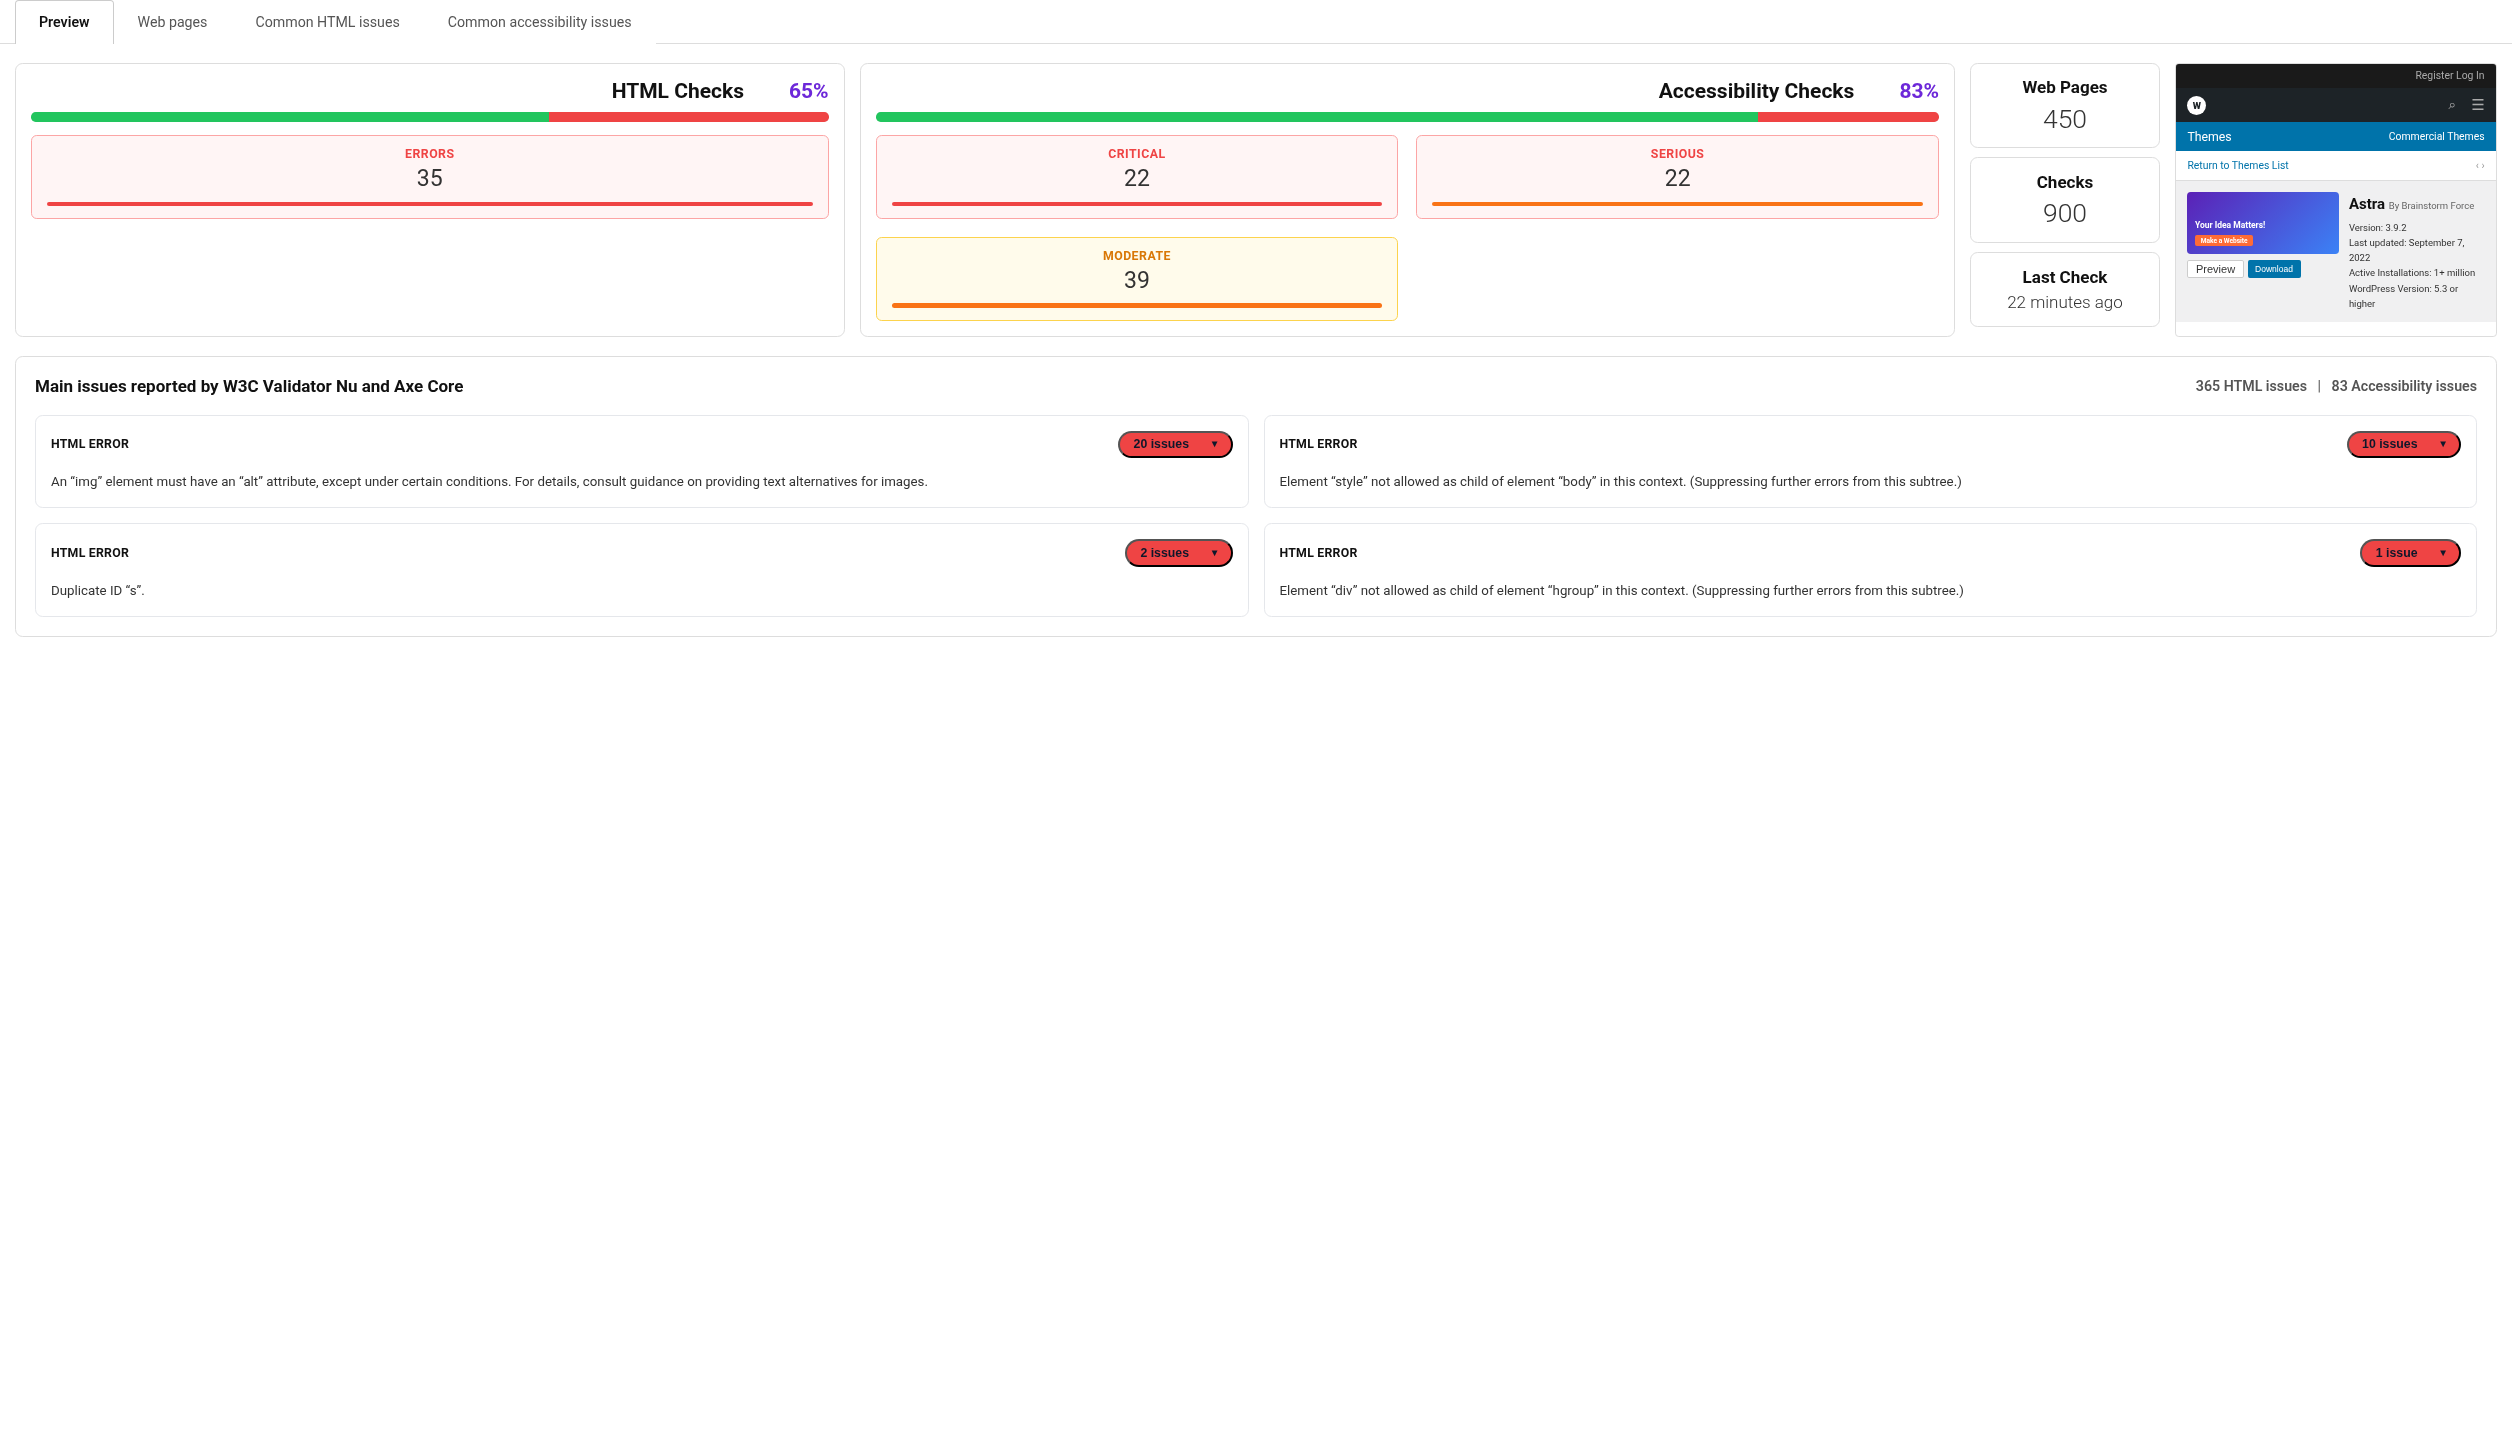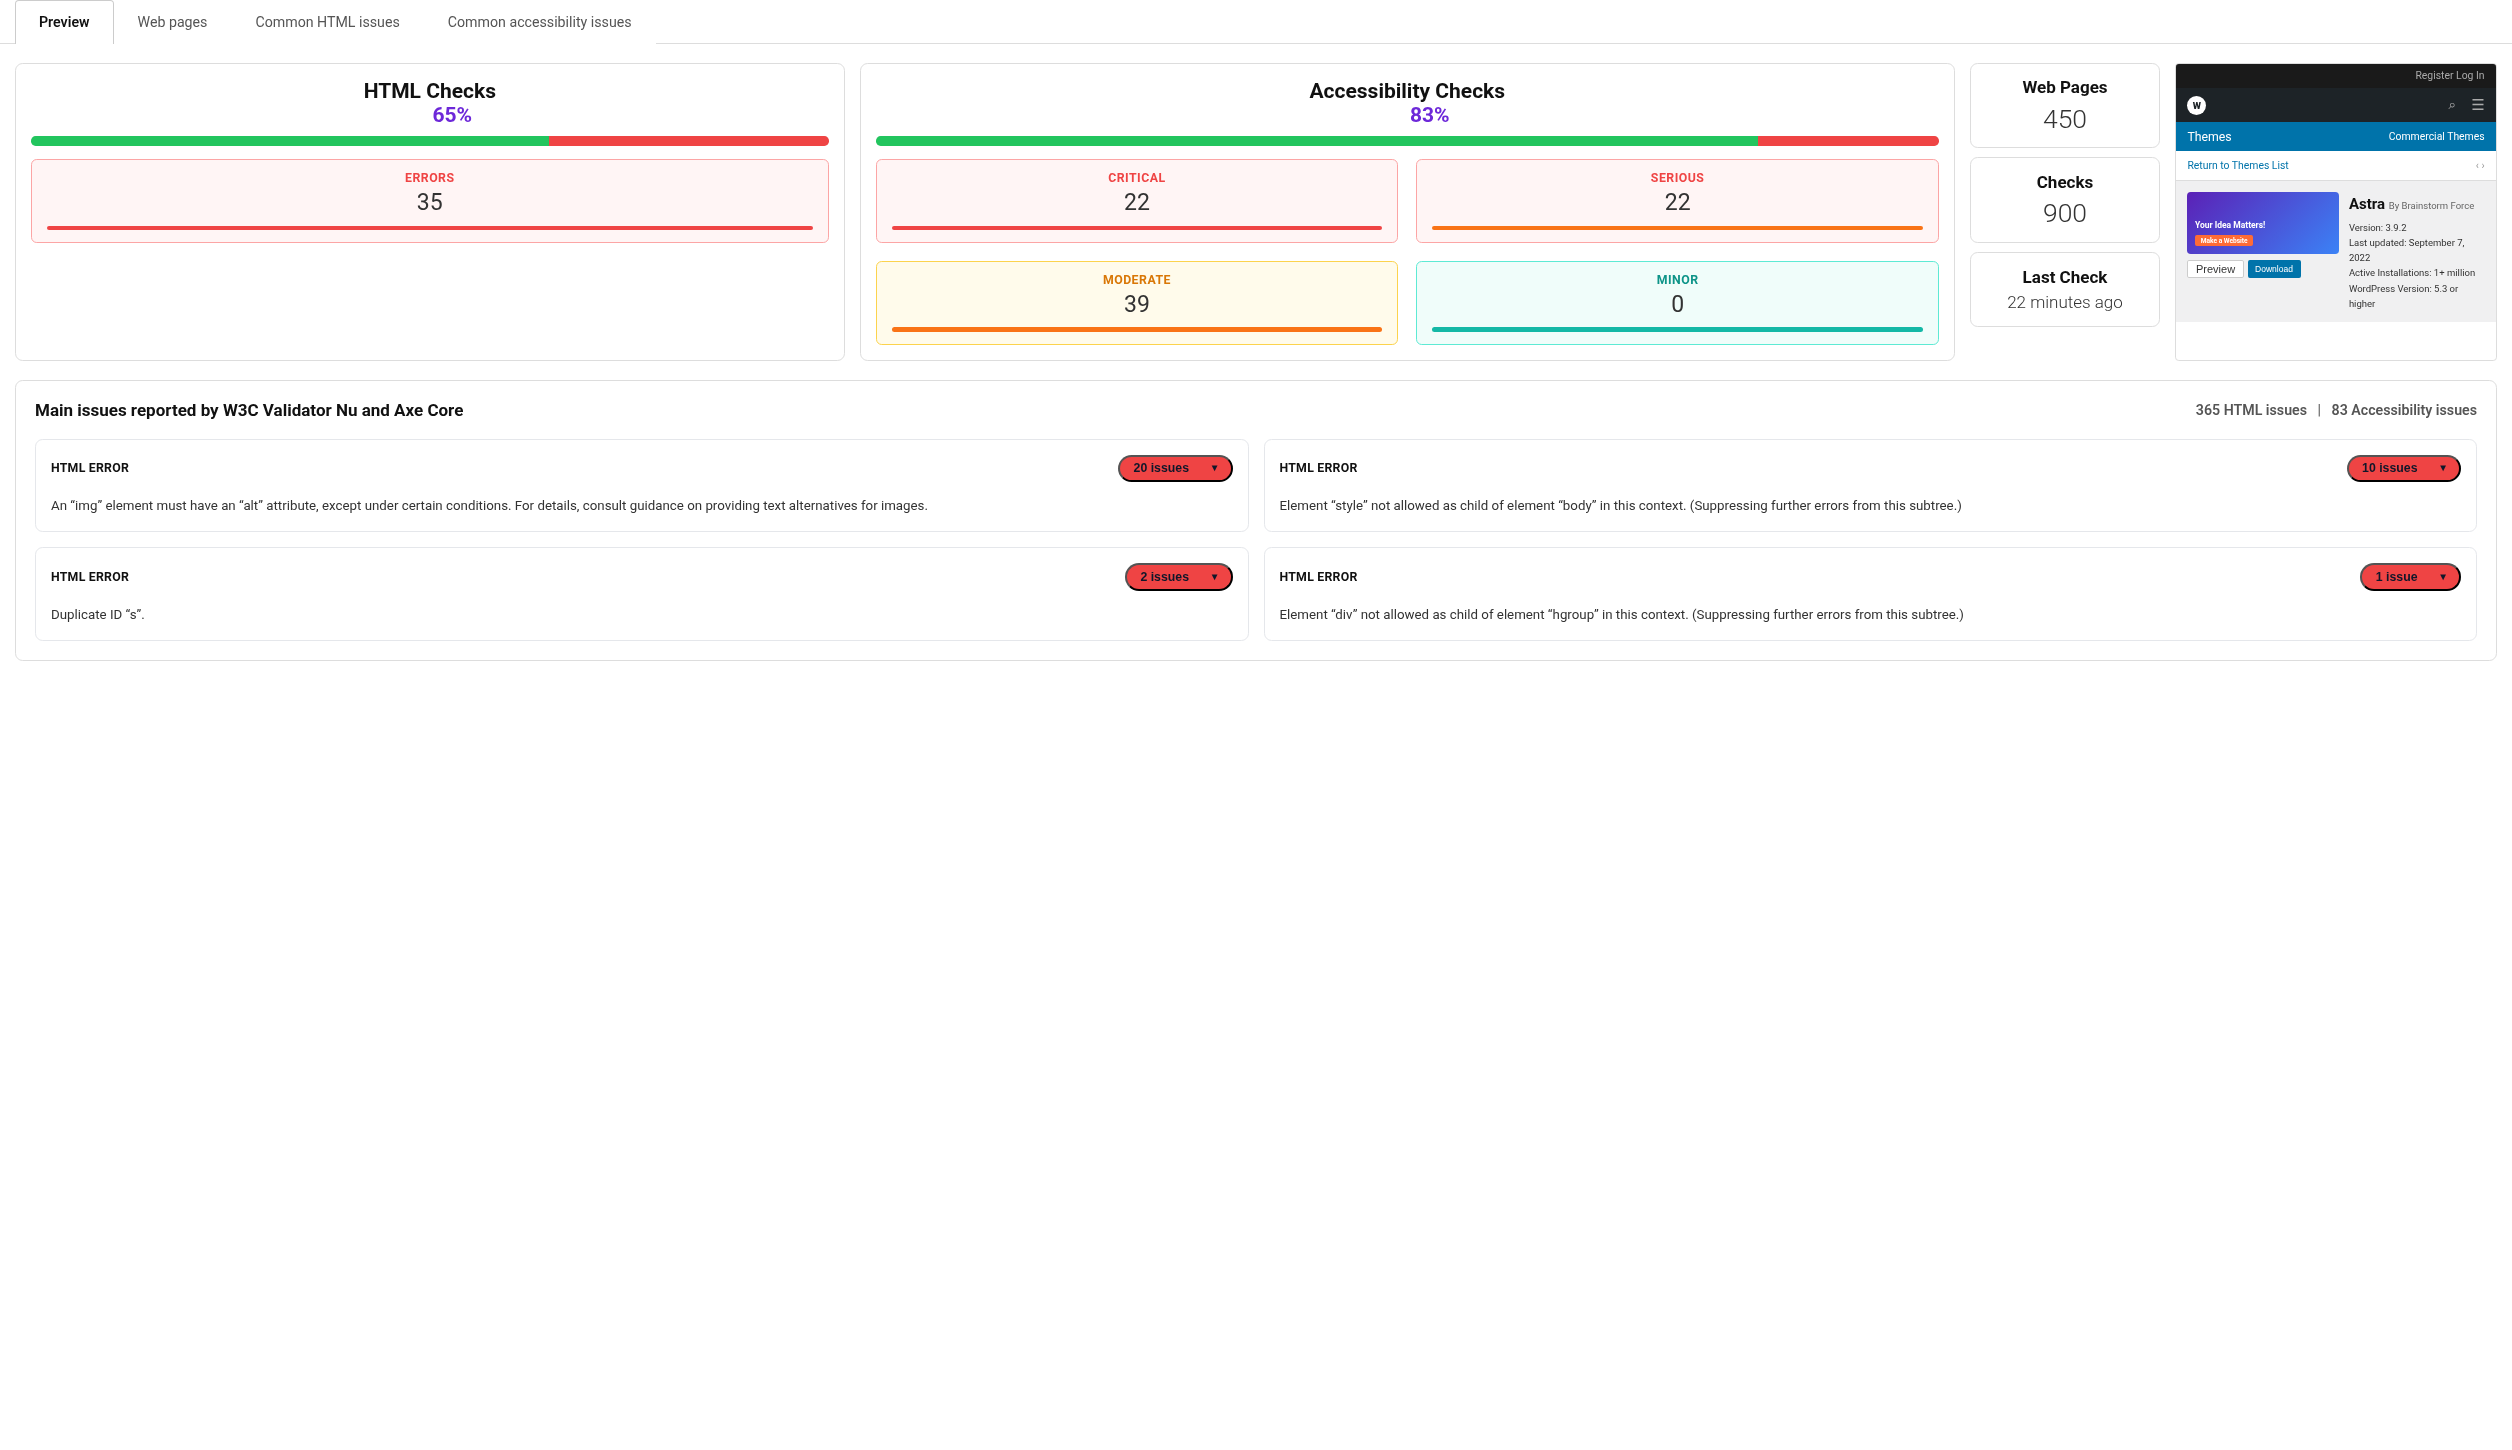--- a/index.html
+++ b/index.html
@@ -62,21 +62,20 @@
       padding: 15px;
       flex: 1.2;
       min-width: 265px;
     }
 
     .card-header {
       display: flex;
       justify-content: flex-end;
       align-items: center;
       margin-bottom: 9.5px;
-      flex-direction: column;
     }
 
     .card-title {
       font-size: 21px;
       font-weight: 700;
       color: #111;
     }
 
     .card-percent {
       font-size: 21px;
@@ -471,25 +470,20 @@
           </div>
           <div class="metric-box">
             <div class="metric-label red">SERIOUS</div>
             <div class="metric-value">22</div>
             <div class="metric-bottom-bar orange"></div>
           </div>
           <div class="metric-box warning">
             <div class="metric-label orange">MODERATE</div>
             <div class="metric-value">39</div>
             <div class="metric-bottom-bar orange"></div>
-          </div>
-          <div class="metric-box teal">
-            <div class="metric-label teal">MINOR</div>
-            <div class="metric-value">0</div>
-            <div class="metric-bottom-bar teal"></div>
           </div>
         </div>
       </div>
 
       <div class="side-stats">
         <div class="stat-box">
           <div class="stat-box-title">Web Pages</div>
           <div class="stat-box-value">450</div>
         </div>
         <div class="stat-box">

